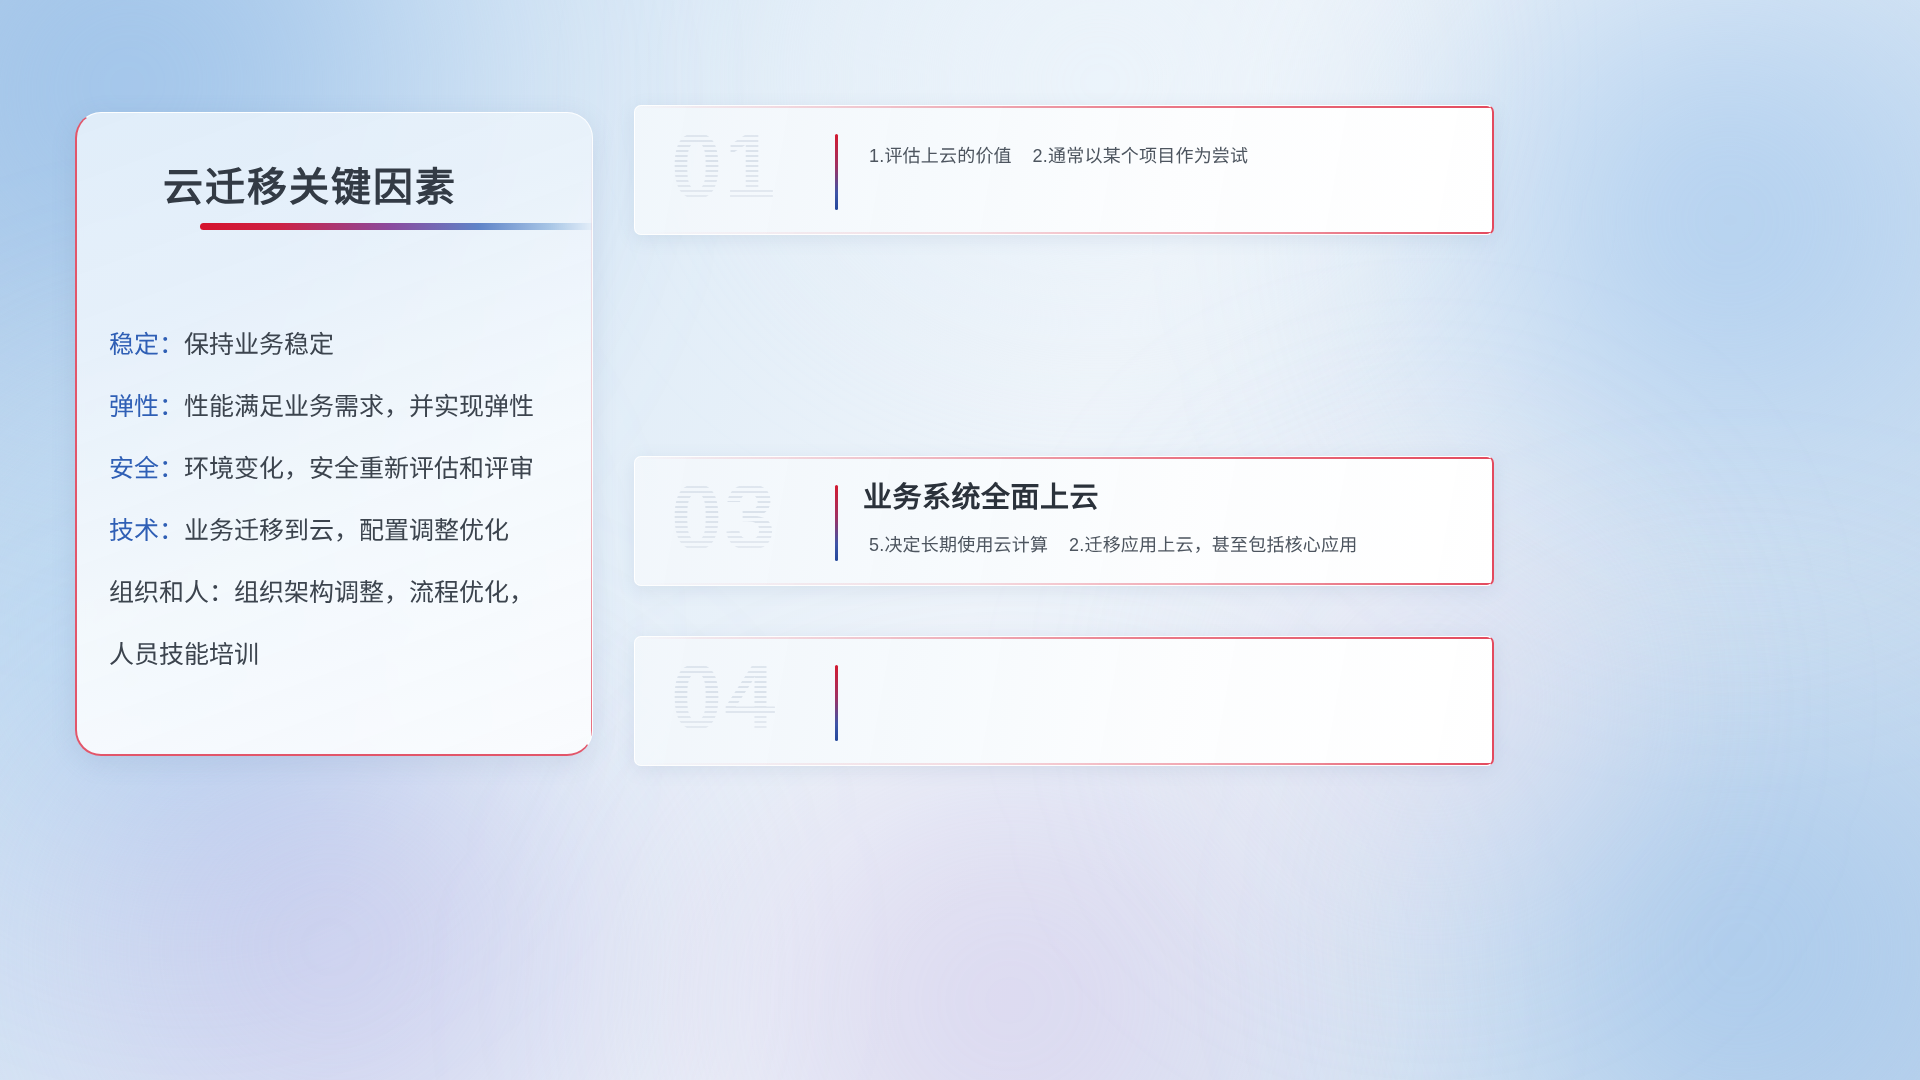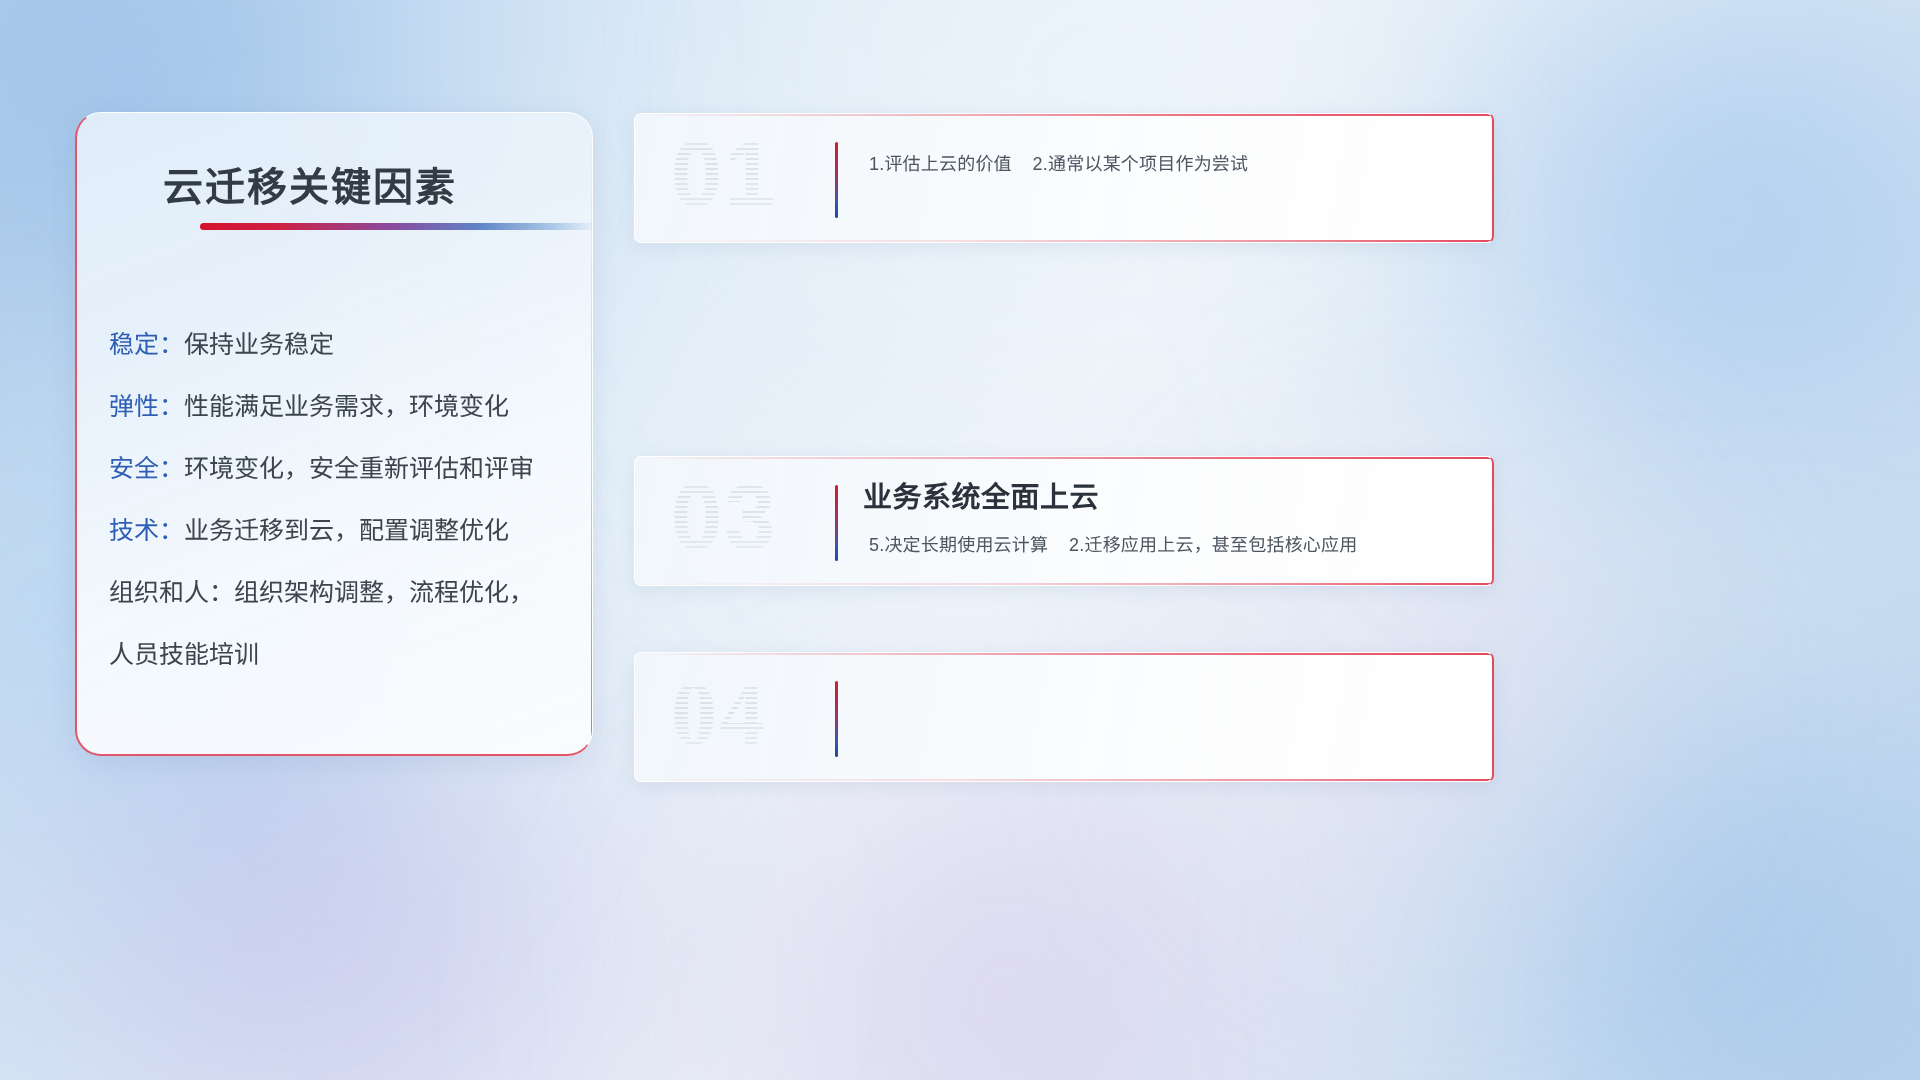--- a/index.html
+++ b/index.html
@@ -100,24 +100,24 @@
     overflow:hidden;
   }
   .step-card::before{
     content:""; position:absolute; left:0; right:-2px; top:0; height:2px;
     background:linear-gradient(90deg, rgba(227,74,94,0) 0%, rgba(227,74,94,.30) 28%, rgba(227,74,94,.75) 62%, #e34a5e 100%);
   }
   .step-card::after{
     content:""; position:absolute; left:0; right:-2px; bottom:0; height:2px;
     background:linear-gradient(90deg, rgba(227,74,94,0) 0%, rgba(227,74,94,.18) 40%, rgba(227,74,94,.6) 75%, #e34a5e 100%);
   }
-  #card-1 { top:113px; }
+  #card-1 { top:105px; }
   #card-2 { top:285px; }
   #card-3 { top:456px; }
-  #card-4 { top:652px;font-family:Liberation Serif, serif; }
+  #card-4 { top:636px; }
 
   
   .step-num {
     position:absolute; left:36px; top:14px;
     font-size:92px; font-weight:700; letter-spacing:2px;
     line-height:1;
     color:#b9c4d2;
     opacity:.42;
     -webkit-mask-image:repeating-linear-gradient(180deg,
         #000 0px, #000 2px, transparent 2px, transparent 5px);
@@ -164,21 +164,21 @@
 
   <section id="left-panel">
     <h1 id="panel-title">云迁移关键因素</h1>
     <div id="panel-rule"></div>
 
     <div id="panel-list">
       <div class="factor-row">
         <span class="k">稳定：</span><span class="v">保持业务稳定</span>
       </div>
       <div class="factor-row">
-        <span class="k">弹性：</span><span class="v">性能满足业务需求，环境变化</span>
+        <span class="k">弹性：</span><span class="v">性能满足业务需求，并实现弹性</span>
       </div>
       <div class="factor-row">
         <span class="k">安全：</span><span class="v">环境变化，安全重新评估和评审</span>
       </div>
       <div class="factor-row">
         <span class="k">技术：</span><span class="v">业务迁移到云，配置调整优化</span>
       </div>
       <div class="factor-row dark">
         <span class="k">组织和人：</span><span class="v">组织架构调整，流程优化，</span>
       </div>

